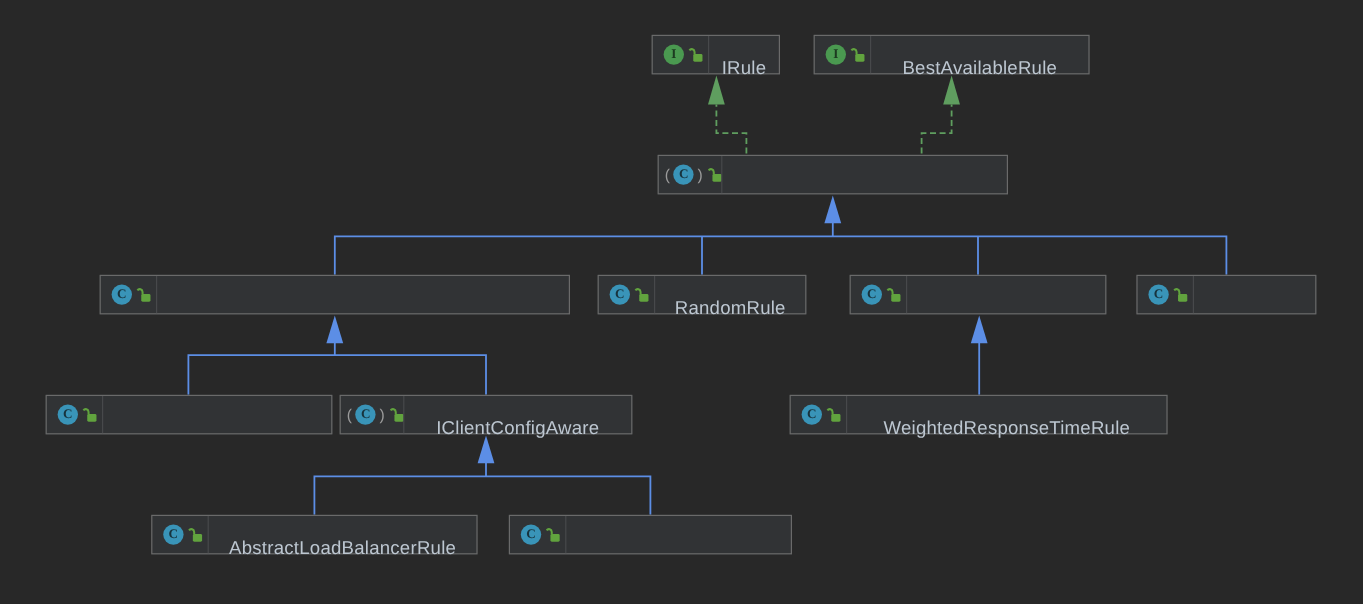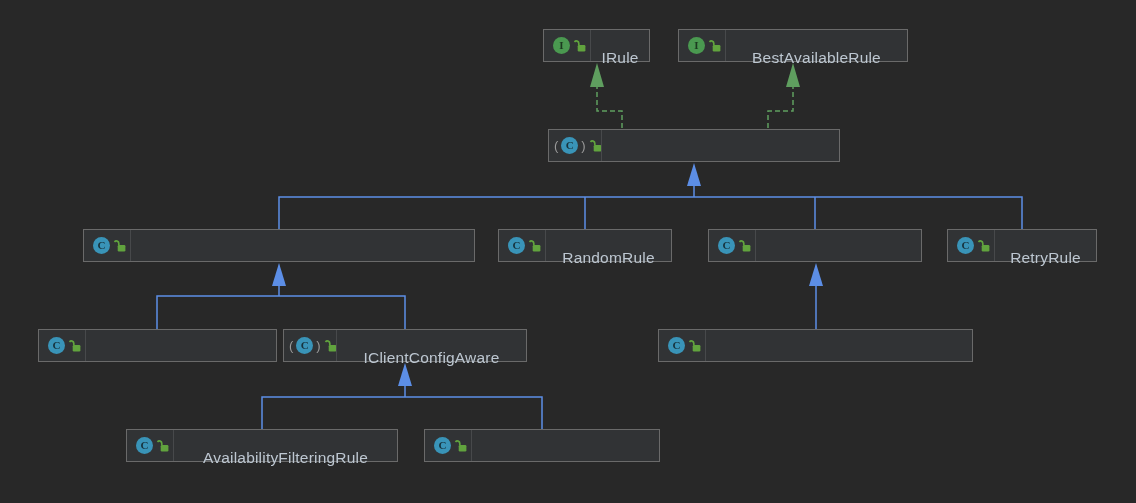--- a/index.html
+++ b/index.html
@@ -154,21 +154,20 @@
 
   <div class="node" style="left:947px;top:229px;width:150px;">
     <span class="icon-cell">
       <span class="ic ic-class">C</span>
       <svg class="lock" viewBox="0 0 14 14">
           <path d="M5.8 6.2 V4.3 a2.4 2.4 0 0 0 -4.3 -1.4" fill="none" stroke="#61a33e" stroke-width="1.7"></path>
           <rect x="4.7" y="6" width="7.7" height="6.5" rx="1.2" fill="#61a33e"></rect>
         </svg>
     </span>
     <span class="divider"></span>
-    <span class="label">RetryRule</span>
   </div>
 
   <div class="node" style="left:38px;top:329px;width:239px;">
     <span class="icon-cell">
       <span class="ic ic-class">C</span>
       <svg class="lock" viewBox="0 0 14 14">
           <path d="M5.8 6.2 V4.3 a2.4 2.4 0 0 0 -4.3 -1.4" fill="none" stroke="#61a33e" stroke-width="1.7"></path>
           <rect x="4.7" y="6" width="7.7" height="6.5" rx="1.2" fill="#61a33e"></rect>
         </svg>
     </span>
@@ -191,32 +190,33 @@
 
   <div class="node" style="left:658px;top:329px;width:315px;">
     <span class="icon-cell">
       <span class="ic ic-class">C</span>
       <svg class="lock" viewBox="0 0 14 14">
           <path d="M5.8 6.2 V4.3 a2.4 2.4 0 0 0 -4.3 -1.4" fill="none" stroke="#61a33e" stroke-width="1.7"></path>
           <rect x="4.7" y="6" width="7.7" height="6.5" rx="1.2" fill="#61a33e"></rect>
         </svg>
     </span>
     <span class="divider"></span>
+    <span class="label">WeightedResponseTimeRule</span>
   </div>
 
   <div class="node" style="left:126px;top:429px;width:272px;">
     <span class="icon-cell">
       <span class="ic ic-class">C</span>
       <svg class="lock" viewBox="0 0 14 14">
           <path d="M5.8 6.2 V4.3 a2.4 2.4 0 0 0 -4.3 -1.4" fill="none" stroke="#61a33e" stroke-width="1.7"></path>
           <rect x="4.7" y="6" width="7.7" height="6.5" rx="1.2" fill="#61a33e"></rect>
         </svg>
     </span>
     <span class="divider"></span>
-    <span class="label">AvailabilityFilteringRule</span>
+    <span class="label">AbstractLoadBalancerRule</span>
   </div>
 
   <div class="node" style="left:424px;top:429px;width:236px;">
     <span class="icon-cell">
       <span class="ic ic-class">C</span>
       <svg class="lock" viewBox="0 0 14 14">
           <path d="M5.8 6.2 V4.3 a2.4 2.4 0 0 0 -4.3 -1.4" fill="none" stroke="#61a33e" stroke-width="1.7"></path>
           <rect x="4.7" y="6" width="7.7" height="6.5" rx="1.2" fill="#61a33e"></rect>
         </svg>
     </span>

